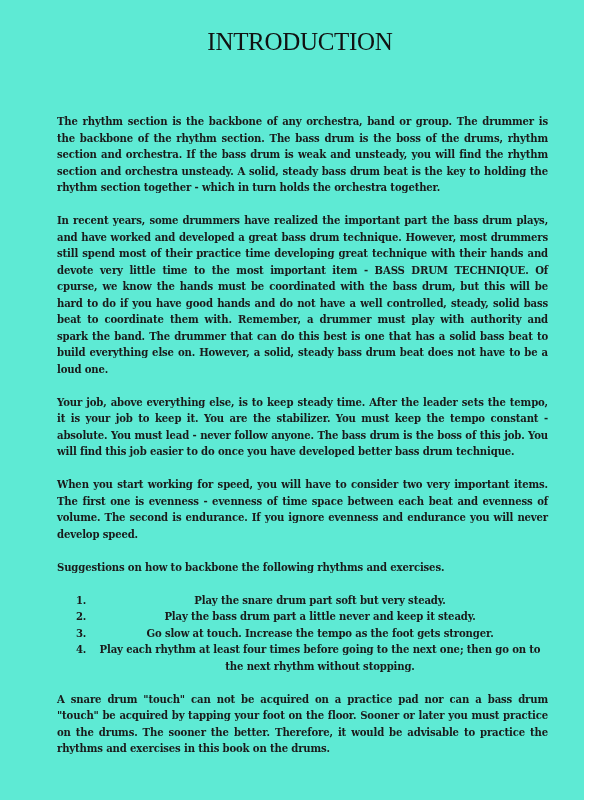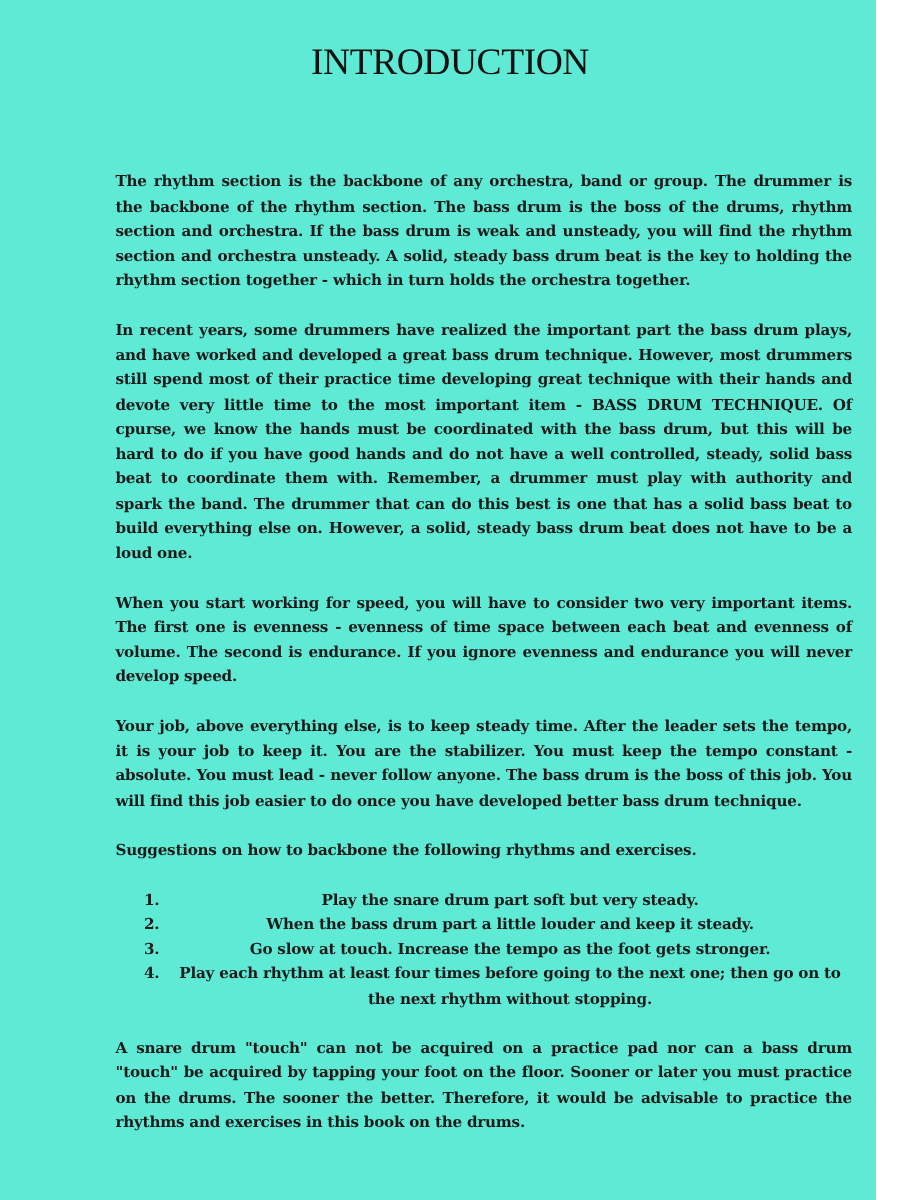--- a/index.html
+++ b/index.html
@@ -7,49 +7,49 @@
   .page { position: absolute; left: 0; top: 0; width: 584px; height: 800px; background: #5eead4; }
   .title {
     position: absolute; left: 0; top: 28px; width: 600px; text-align: center;
     font-family: "Liberation Serif", "DejaVu Serif", serif;
     font-size: 25px; letter-spacing: -0.3px; color: #111; margin: 0; font-weight: normal;
   }
   .body {
     position: absolute; left: 57px; top: 114px; width: 491px;
     font-family: "DejaVu Serif", "Liberation Serif", serif;
     font-size: 10.1px; line-height: 16.5px; color: #1a1a1a;
-    font-weight: bold; letter-spacing: -0.15px; margin-left: 20px;
+    font-weight: bold; letter-spacing: -0.15px;
   }
   .body p { margin: 0 0 16.5px 0; text-align: justify; text-align-last: left; }
   ol.suggestions { list-style: none; margin: 0 0 16.5px 0; padding: 0 0 0 19px; }
   ol.suggestions li { display: flex; }
   ol.suggestions .num { width: 16px; flex: none; }
   ol.suggestions .txt { flex: 1; text-align: center; }
 </style>
 </head>
 <body>
 
 <div class="page">
   <h1 class="title">INTRODUCTION</h1>
 
   <div class="body">
     <p>The rhythm section is the backbone of any orchestra, band or group. The drummer is the backbone of the rhythm section. The bass drum is the boss of the drums, rhythm section and orchestra. If the bass drum is weak and unsteady, you will find the rhythm section and orchestra unsteady. A solid, steady bass drum beat is the key to holding the rhythm section together - which in turn holds the orchestra together.</p>
     <p>In recent years, some drummers have realized the important part the bass drum plays, and have worked and developed a great bass drum technique. However, most drummers still spend most of their practice time developing great technique with their hands and devote very little time to the most important item - BASS DRUM TECHNIQUE. Of cpurse, we know the hands must be coordinated with the bass drum, but this will be hard to do if you have good hands and do not have a well controlled, steady, solid bass beat to coordinate them with. Remember, a drummer must play with authority and spark the band. The drummer that can do this best is one that has a solid bass beat to build everything else on. However, a solid, steady bass drum beat does not have to be a loud one.</p>
+    <p>Your job, above everything else, is to keep steady time. After the leader sets the tempo, it is your job to keep it. You are the stabilizer. You must keep the tempo constant - absolute. You must lead - never follow anyone. The bass drum is the boss of this job. You will find this job easier to do once you have developed better bass drum technique.</p>
     <p>When you start working for speed, you will have to consider two very important items. The first one is evenness - evenness of time space between each beat and evenness of volume. The second is endurance. If you ignore evenness and endurance you will never develop speed.</p>
-    <p>Your job, above everything else, is to keep steady time. After the leader sets the tempo, it is your job to keep it. You are the stabilizer. You must keep the tempo constant - absolute. You must lead - never follow anyone. The bass drum is the boss of this job. You will find this job easier to do once you have developed better bass drum technique.</p>
     <p>Suggestions on how to backbone the following rhythms and exercises.</p>
 
     <ol class="suggestions">
       <li>
         <span class="num">1.</span>
         <span class="txt">Play the snare drum part soft but very steady.</span>
       </li>
       <li>
         <span class="num">2.</span>
-        <span class="txt">When the bass drum part a little louder and keep it steady.</span>
+        <span class="txt">Play the bass drum part a little never and keep it steady.</span>
       </li>
       <li>
         <span class="num">3.</span>
         <span class="txt">Go slow at touch. Increase the tempo as the foot gets stronger.</span>
       </li>
       <li>
         <span class="num">4.</span>
         <span class="txt">Play each rhythm at least four times before going to the next one; then go on to the next rhythm without stopping.</span>
       </li>
     </ol>

